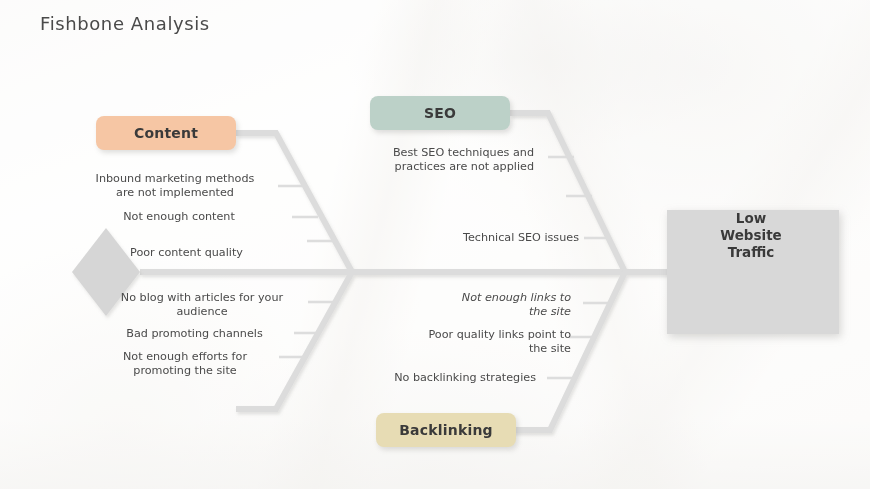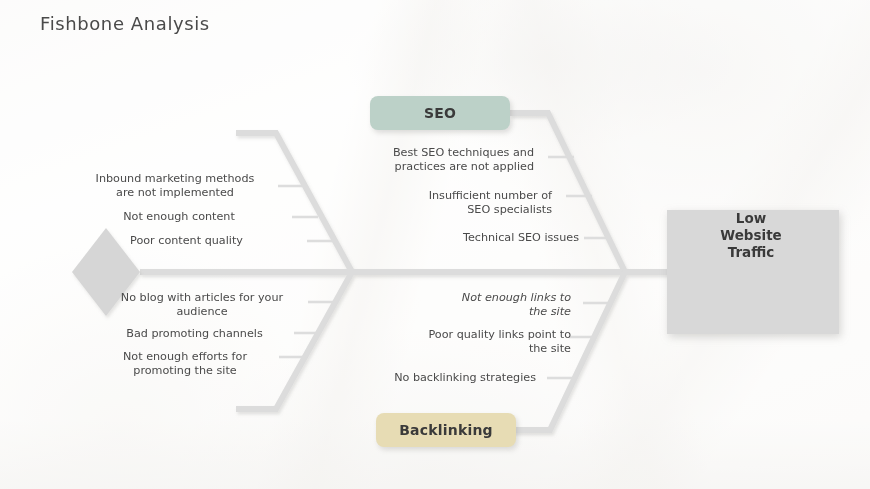--- a/index.html
+++ b/index.html
@@ -157,36 +157,37 @@
       <line x1="569" y1="337" x2="595" y2="337"></line>
       <line x1="547" y1="378" x2="573" y2="378"></line>
     </g>
 
     <g filter="url(#bshadow)">
       <polygon points="140,272 106,228 140,272 106,228 140,228" fill="none"></polygon>
       <polygon points="106,228 140,272 106,316 72,272" fill="#d6d6d6" stroke="none"></polygon>
     </g>
   </svg>
 
+  <div class="cat" id="cat-content">
+    <span>Content</span>
+  </div>
   <div class="cat" id="cat-seo">
     <span>SEO</span>
   </div>
   <div class="cat" id="cat-backlinking">
     <span>Backlinking</span>
   </div>
 
   <div class="cause l" id="c-c0" style="white-space: pre-line;">Inbound marketing methods
 are not implemented</div>
   <div class="cause l" id="c-c1" style="white-space: pre-line;">Not enough content</div>
-  <div class="cause l" id="c-c2" style="white-space: pre-line;">Poor content quality</div>
+  <div class="cause l" id="c-c2" style="white-space: pre-line; margin-top: 12px;">Poor content quality</div>
 
   <div class="cause" id="c-s0" style="white-space: pre-line;">Best SEO techniques and
 practices are not applied</div>
-  <div class="cause" id="c-s1" style="white-space: pre-line;">Insufficient number of
-SEO specialists</div>
   <div class="cause" id="c-s2" style="white-space: pre-line;">Technical SEO issues</div>
 
   <div class="cause l" id="c-p0" style="white-space: pre-line;">No blog with articles for your
 audience</div>
   <div class="cause l" id="c-p1" style="white-space: pre-line;">Bad promoting channels</div>
   <div class="cause l" id="c-p2" style="white-space: pre-line;">Not enough efforts for
 promoting the site</div>
 
   <div class="cause" id="c-b0" style="white-space: pre-line;">Not enough links to
 the site</div>

